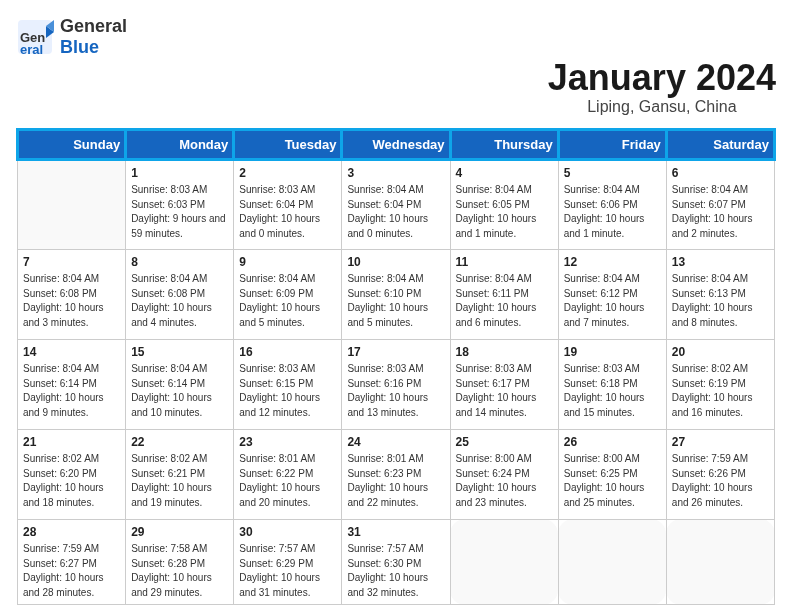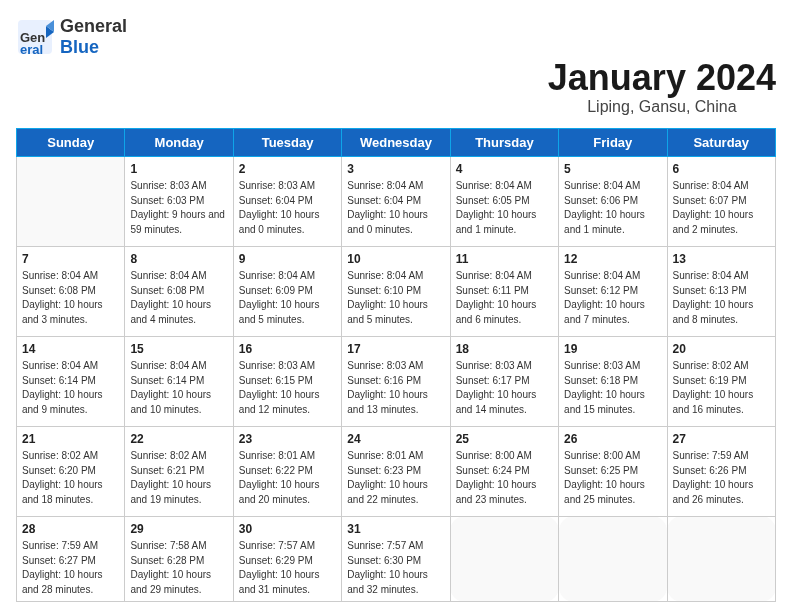--- a/index.html
+++ b/index.html
@@ -41,22 +41,22 @@
       width: 100%;
       border-collapse: collapse;
       table-layout: fixed;
     }
     th {
       background-color: #1565c0;
       color: #fff;
       font-size: 13px;
       font-weight: bold;
       padding: 6px 4px;
-      text-align: center;
-      border: 1px solid #0ea5e9;
+      text-align: right;
+      border: 3px solid #0ea5e9;
     }
     td {
       border: 1px solid #ccc;
       vertical-align: top;
       padding: 4px 5px;
       height: 90px;
       font-size: 10.5px;
       color: #222;
       line-height: 1.4;
     }

